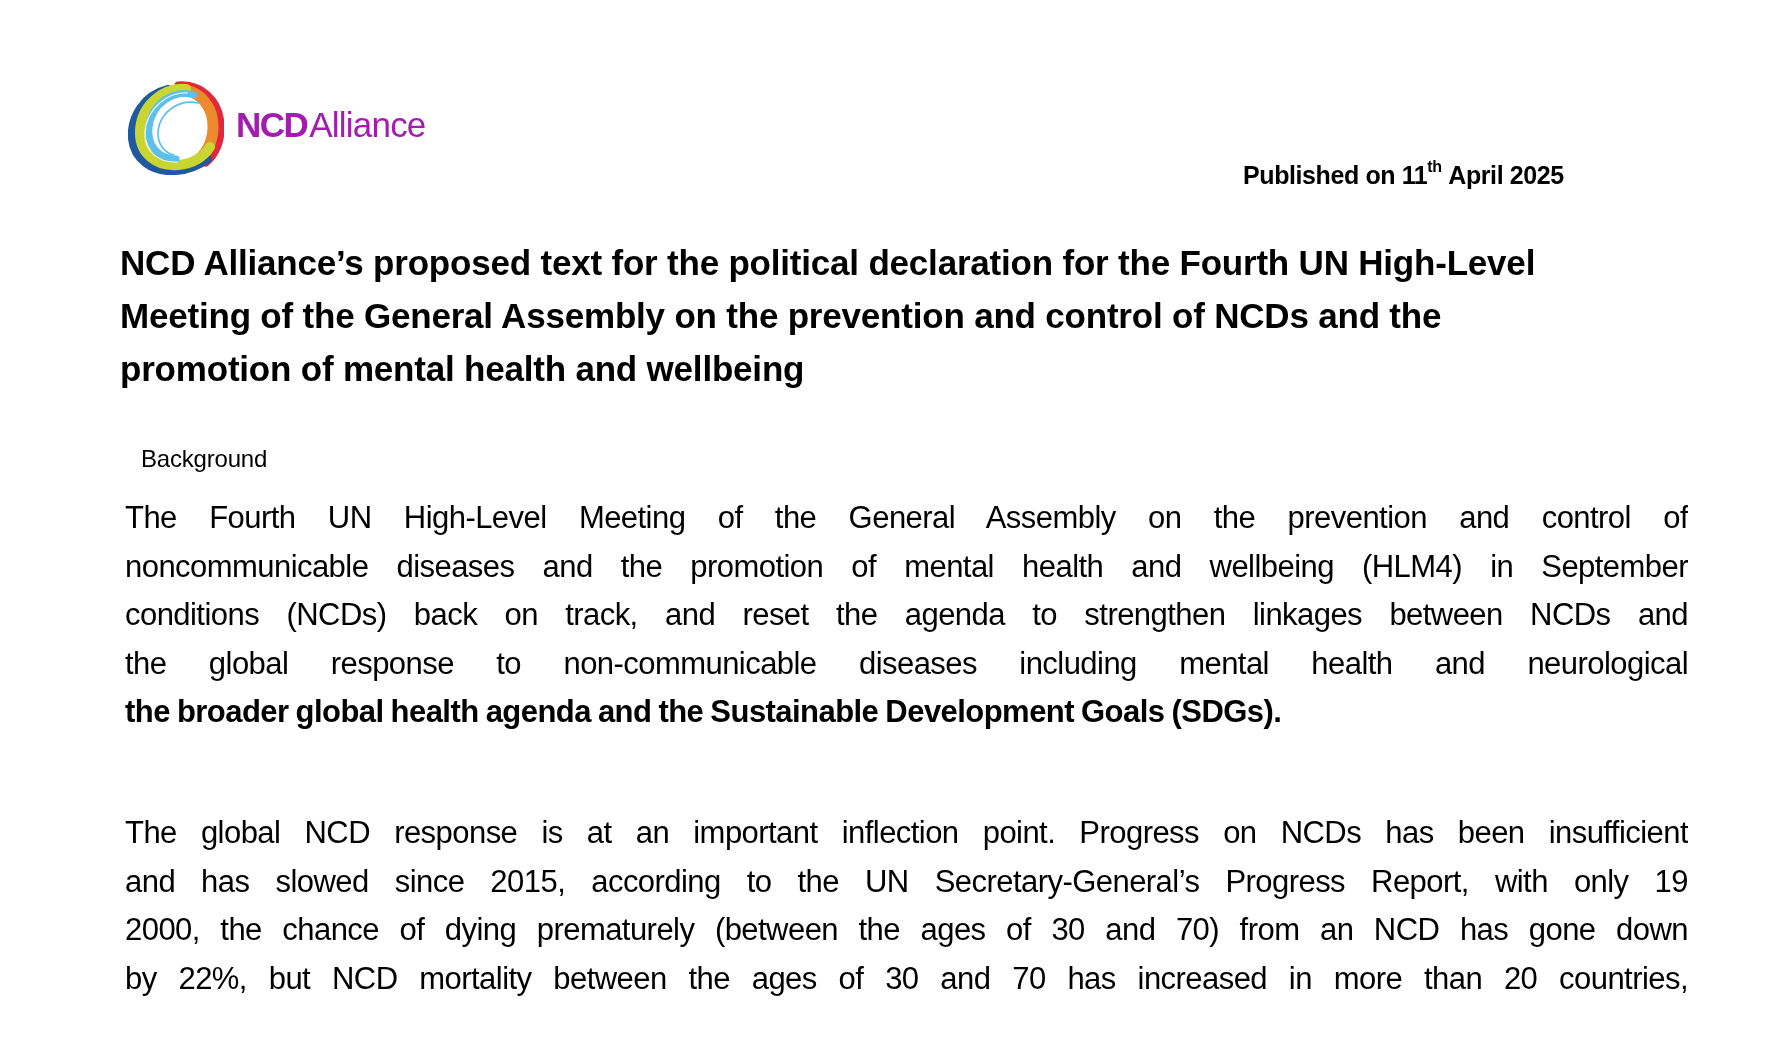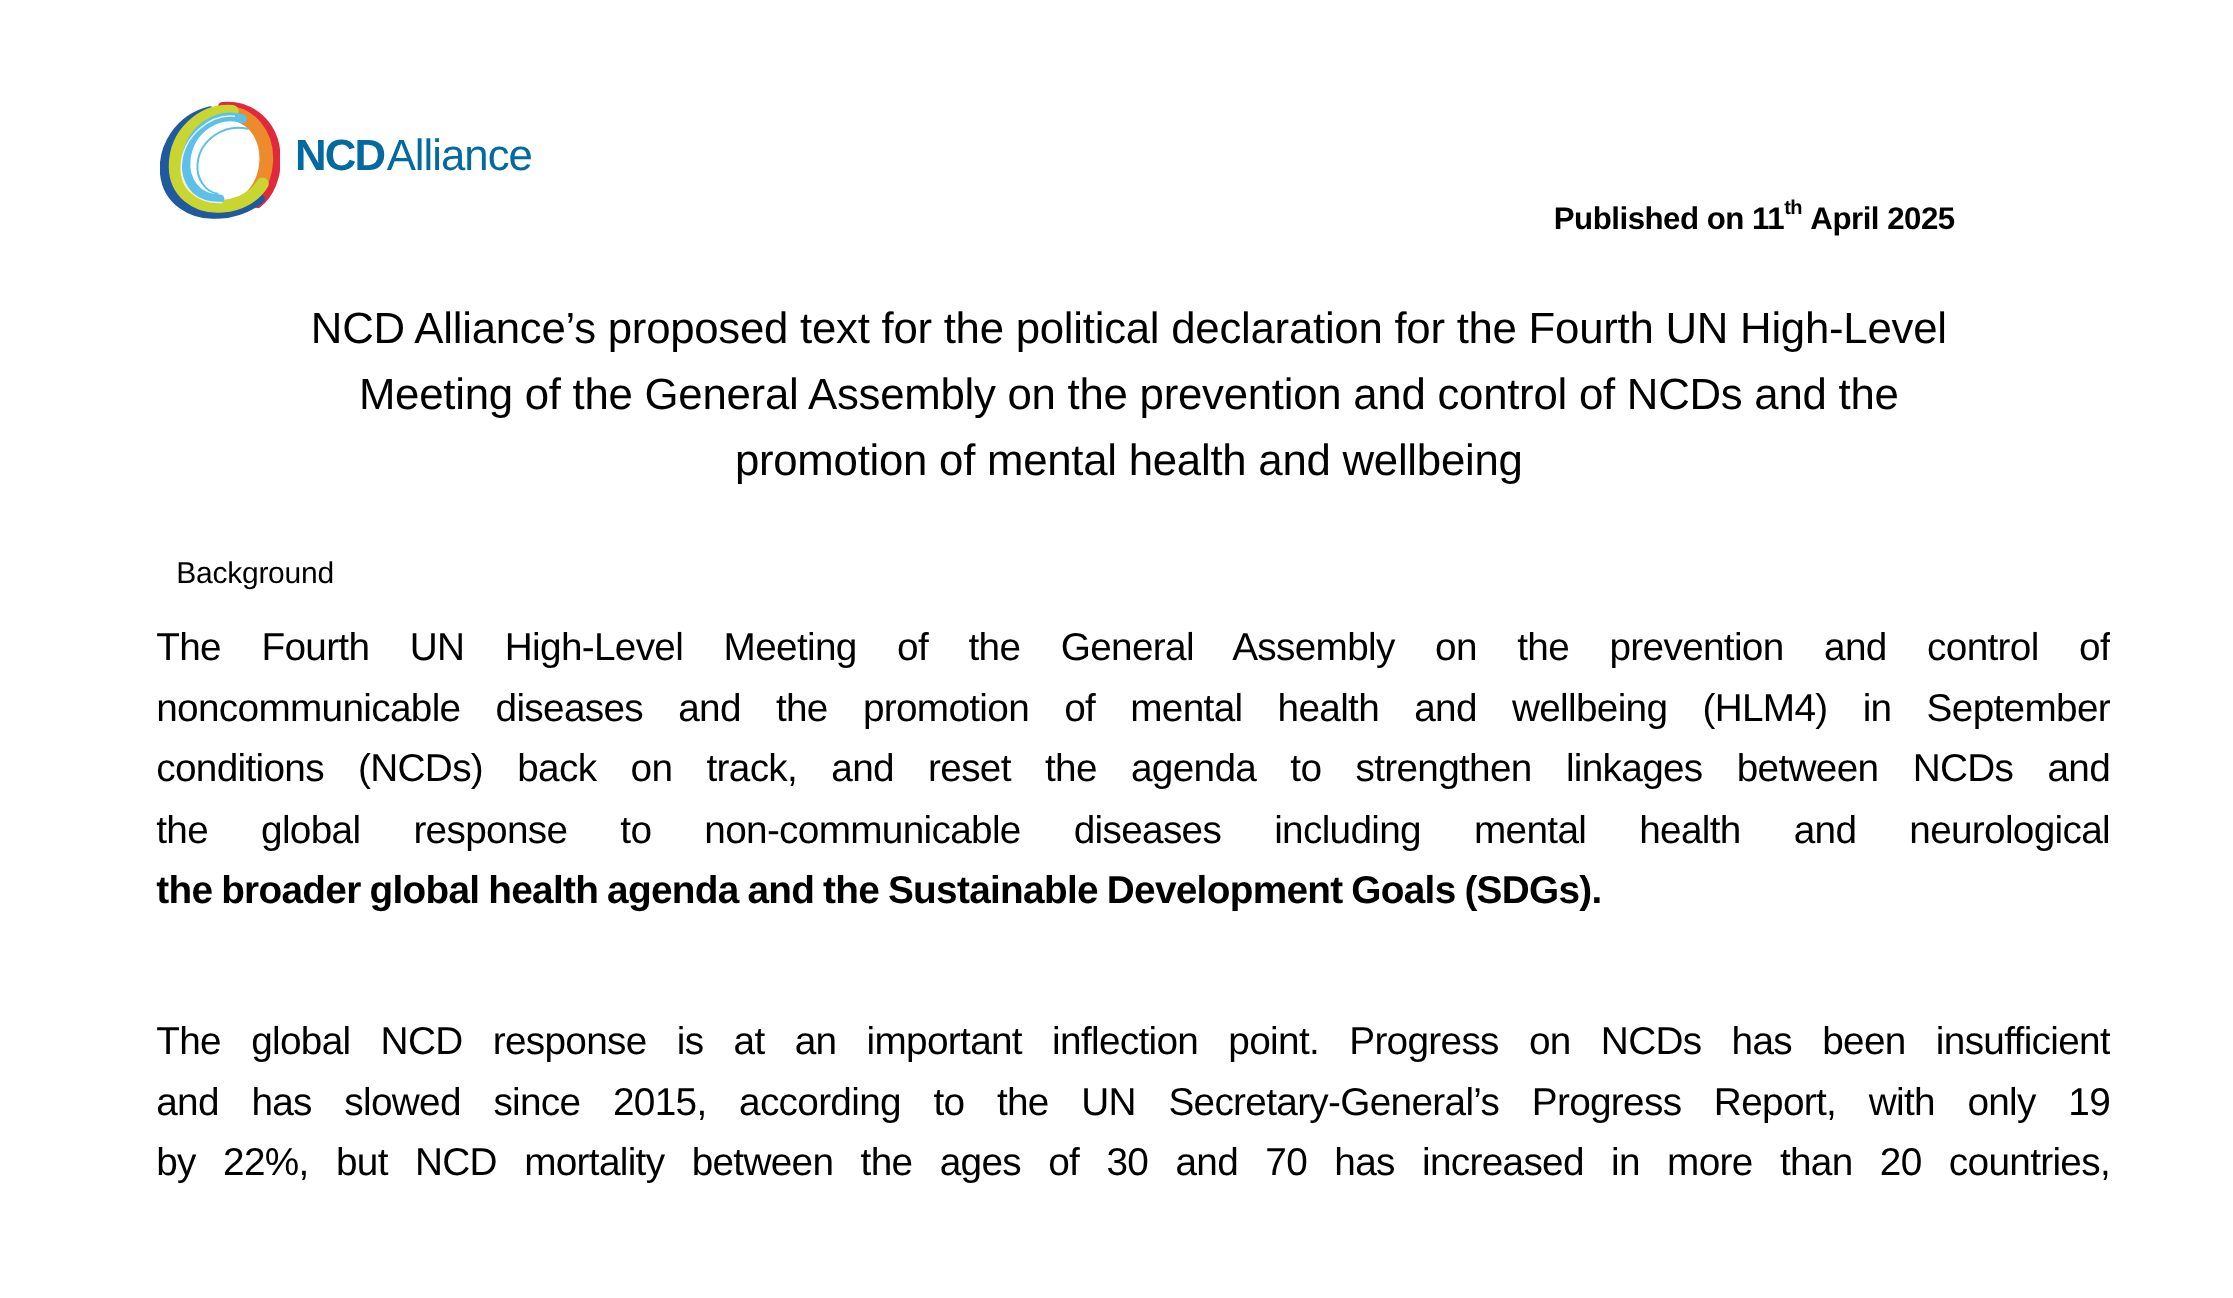--- a/index.html
+++ b/index.html
@@ -36,21 +36,21 @@
     height: 94px;
     display: block;
   }
   .logo-text {
     position: absolute;
     left: 108px;
     top: 24px;
     font-size: 35px;
     letter-spacing: -0.8px;
     white-space: nowrap;
-    color: #0369a1;
+    color: #a21caf;
     line-height: 40px;
   }
   .logo-text .ncd {
     font-weight: 700;
     letter-spacing: -1.5px;
   }
   .logo-text .alliance {
     font-weight: 400;
     margin-left: 2px;
   }
@@ -73,22 +73,21 @@
     top: -3px;
     margin-right: 1px;
   }
   
   .title {
     position: absolute;
     left: 120px;
     width: 1566px;
     top: 236px;
     margin: 0;
-    text-align: center;
-    font-weight: 400;
+    font-weight: 700;
     font-size: 35px;
     line-height: 53px;
     letter-spacing: -0.2px;
   }
   .title .tline {
     display: block;
     white-space: nowrap;
   }
   
   .section-heading {
@@ -170,16 +169,17 @@
     <span class="line">The Fourth UN High-Level Meeting of the General Assembly on the prevention and control of</span>
     <span class="line">noncommunicable diseases and the promotion of mental health and wellbeing (HLM4) in September</span>
     <span class="line">conditions (NCDs) back on track, and reset the agenda to strengthen linkages between NCDs and</span>
     <span class="line">the global response to non-communicable diseases including mental health and neurological</span>
     <span class="line last">the broader global health agenda and the Sustainable Development Goals (SDGs).</span>
   </p>
 
   <p class="para para-2">
     <span class="line">The global NCD response is at an important inflection point. Progress on NCDs has been insufficient</span>
     <span class="line">and has slowed since 2015, according to the UN Secretary-General’s Progress Report, with only 19</span>
+    <span class="line">2000, the chance of dying prematurely (between the ages of 30 and 70) from an NCD has gone down</span>
     <span class="line">by 22%, but NCD mortality between the ages of 30 and 70 has increased in more than 20 countries,</span>
   </p>
 
 </div>
 
 </body></html>

